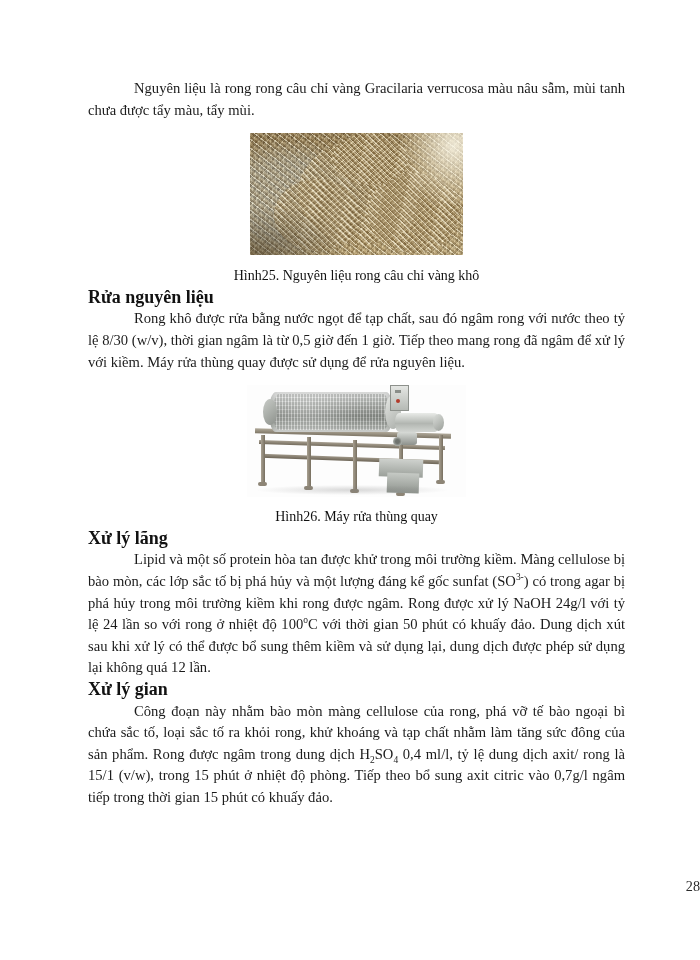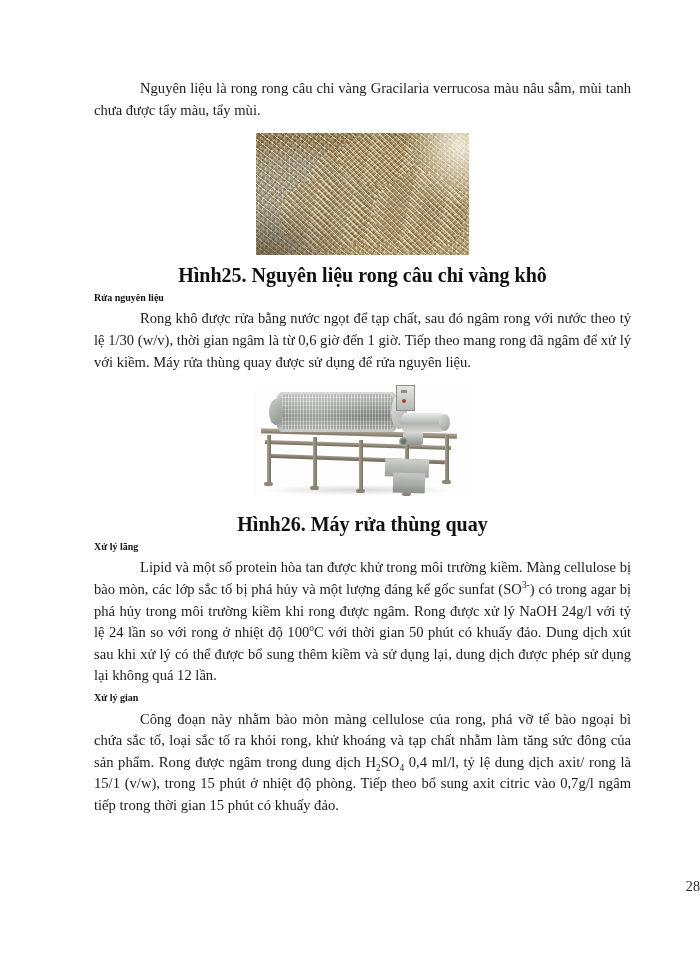--- a/index.html
+++ b/index.html
@@ -17,48 +17,48 @@
   }
   .page {
     position: absolute;
     left: 0; top: 0;
     width: 700px;
     height: 960px;
     background: #fff;
   }
   .content {
     position: absolute;
-    left: 94px;
+    left: 88px;
     top: 78px;
     width: 537px;
   }
   p.body-text {
     margin: 0;
     font-size: 14.6px;
     line-height: 21.6px;
     text-align: justify;
     text-indent: 46px;
     color: #1b1b1b;
   }
   h3.section-heading {
     margin: 0;
-    font-size: 10px;
+    font-size: 18px;
     line-height: 21.6px;
     font-weight: bold;
     text-align: left;
     color: #111;
   }
   .figure {
     margin: 0;
     text-align: center;
   }
   .figure-caption {
-    font-size: 20px;
+    font-size: 14px;
     line-height: 21.6px;
-    font-weight: bold;
+    font-weight: normal;
     text-align: center;
     color: #111;
   }
   .page-number {
     position: absolute;
     left: 0;
     top: 878px;
     width: 700px;
     text-align: right;
     font-size: 14.2px;
@@ -272,21 +272,21 @@
         <div class="clump c2"></div>
         <div class="clump c3"></div>
         <div class="clump c4"></div>
         <div class="hi"></div>
         <div class="shadow-bl"></div>
       </div>
       <div class="figure-caption" style="margin-top:10px;">Hình25. Nguyên liệu rong câu chỉ vàng khô</div>
     </div>
 
     <h3 class="section-heading">Rửa nguyên liệu</h3>
-    <p class="body-text">Rong khô được rửa bằng nước ngọt để tạp chất, sau đó ngâm rong với nước theo tỷ lệ 1/30 (w/v), thời gian ngâm là từ 0,6 giờ đến 1 giờ. Tiếp theo mang rong đã ngâm để xử lý với kiềm. Máy rửa thùng quay được sử dụng để rửa nguyên liệu.</p>
+    <p class="body-text">Rong khô được rửa bằng nước ngọt để tạp chất, sau đó ngâm rong với nước theo tỷ lệ 8/30 (w/v), thời gian ngâm là từ 0,5 giờ đến 1 giờ. Tiếp theo mang rong đã ngâm để xử lý với kiềm. Máy rửa thùng quay được sử dụng để rửa nguyên liệu.</p>
 
     <div class="figure">
       <div class="photo-machine">
         <div class="pm frame-top"></div>
         <div class="pm frame-rail2"></div>
         <div class="pm frame-rail3"></div>
         <div class="pm leg l1"></div>
         <div class="pm leg l2"></div>
         <div class="pm leg l3"></div>
         <div class="pm leg l4"></div>
@@ -304,21 +304,21 @@
         <div class="pm outlet-cap"></div>
         <div class="pm motor"></div>
         <div class="pm pulley"></div>
         <div class="pm tray"></div>
         <div class="pm tray2"></div>
         <div class="pm ctrl-box"></div>
         <div class="pm ctrl-btn"></div>
         <div class="pm ctrl-led"></div>
         <div class="pm ground-shadow"></div>
       </div>
-      <div class="figure-caption" style="margin-top:17px;">Hình26. Máy rửa thùng quay</div>
+      <div class="figure-caption" style="margin-top:9px;">Hình26. Máy rửa thùng quay</div>
     </div>
 
     <h3 class="section-heading">Xử lý lãng</h3>
     <p class="body-text"><span>Lipid và một số protein hòa tan được khử trong môi trường kiềm. Màng cellulose bị bào mòn, các lớp sắc tố bị phá hủy và một lượng đáng kể gốc sunfat (SO</span><sup>3-</sup><span>) có trong agar bị phá hủy trong môi trường kiềm khi rong được ngâm. Rong được xử lý NaOH 24g/l với tỷ lệ 24 lần so với rong ở nhiệt độ 100</span><sup>o</sup><span>C với thời gian 50 phút có khuấy đảo. Dung dịch xút sau khi xử lý có thể được bổ sung thêm kiềm và sử dụng lại, dung dịch được phép sử dụng lại không quá 12 lần.</span></p>
 
 
     <h3 class="section-heading">Xử lý gian</h3>
     <p class="body-text"><span>Công đoạn này nhằm bào mòn màng cellulose của rong, phá vỡ tế bào ngoại bì chứa sắc tố, loại sắc tố ra khỏi rong, khử khoáng và tạp chất nhằm làm tăng sức đông của sản phẩm. Rong được ngâm trong dung dịch H</span><sub>2</sub><span>SO</span><sub>4</sub><span> 0,4 ml/l, tỷ lệ dung dịch axit/ rong là 15/1 (v/w), trong 15 phút ở nhiệt độ phòng. Tiếp theo bổ sung axit citric vào 0,7g/l ngâm tiếp trong thời gian 15 phút có khuấy đảo.</span></p>
 
   </div>

